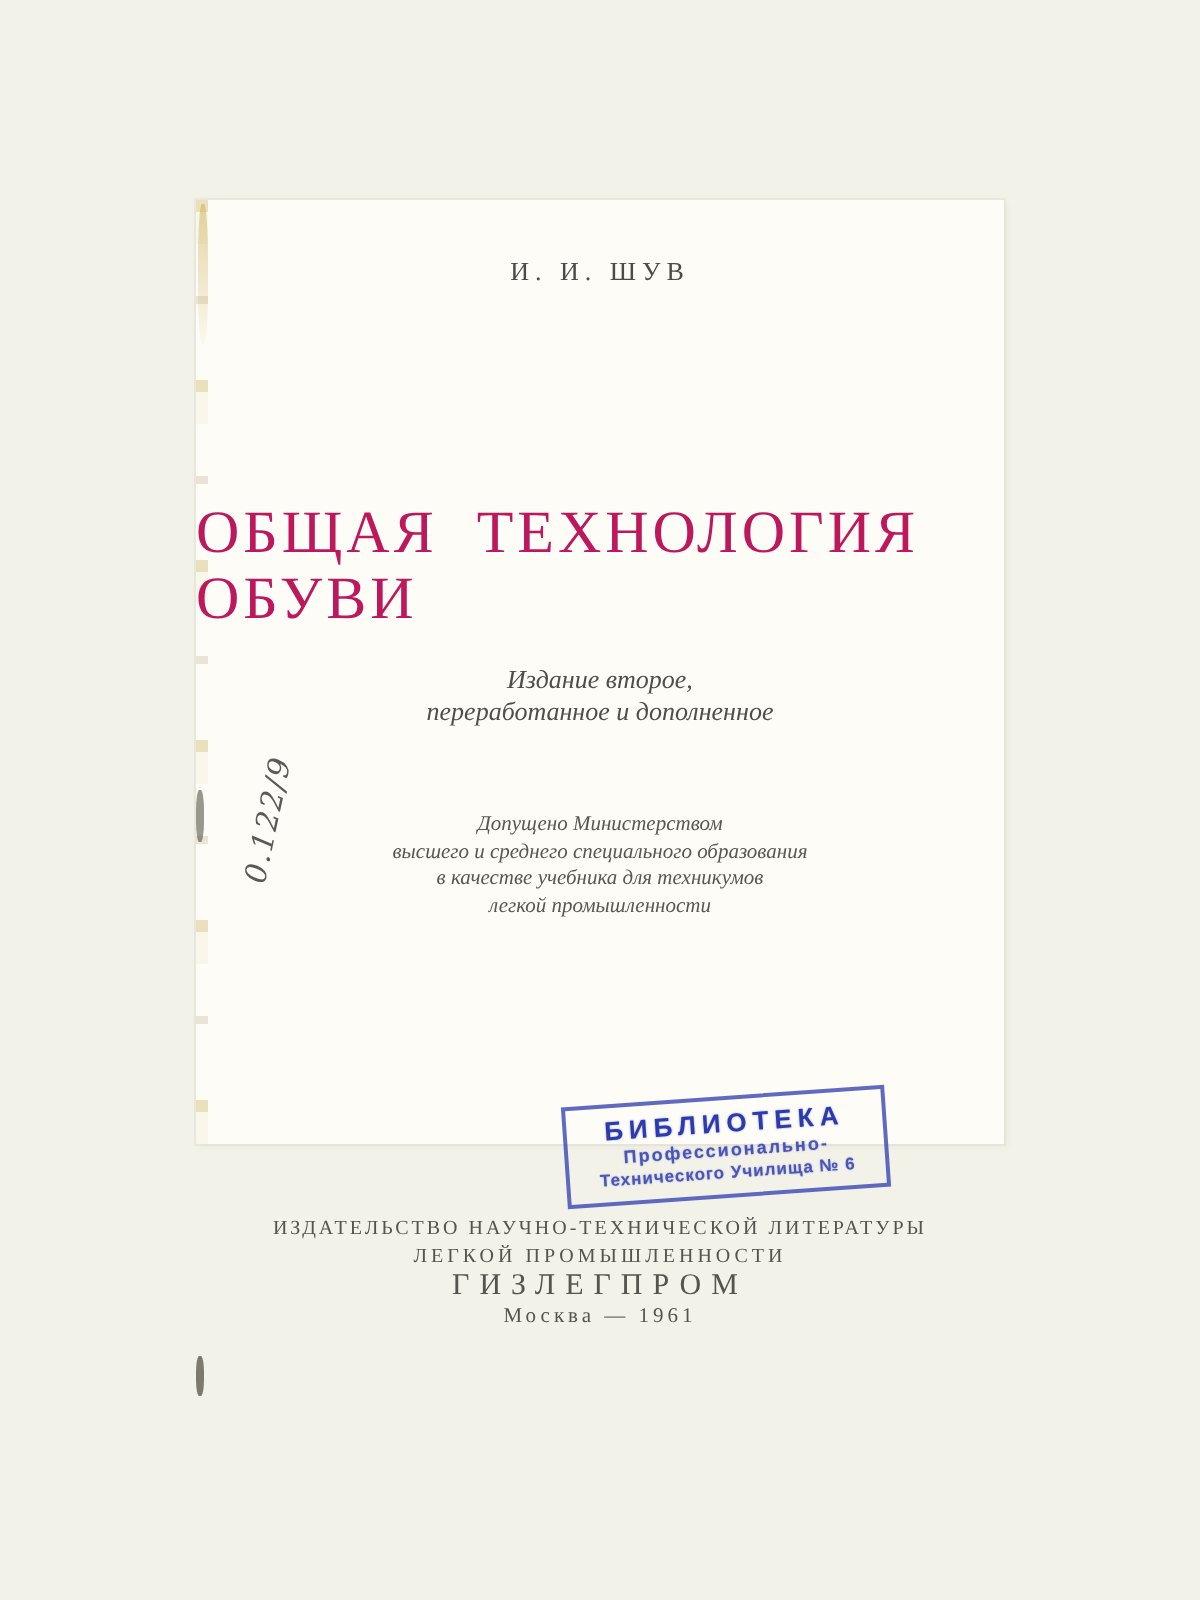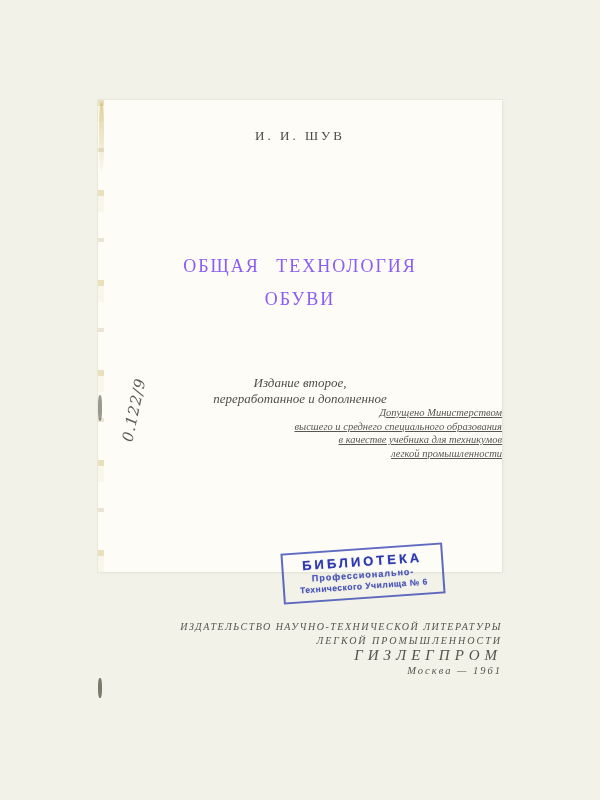--- a/index.html
+++ b/index.html
@@ -53,88 +53,84 @@
     width: 100%;
     text-align: center;
     font-size: 13px;
     letter-spacing: 3px;
     color: #4b4b48;
   }
   .book-title {
     position: absolute;
     top: 150px;
     width: 100%;
-    text-align: center;
-    font-size: 18px;
+    font-size: 30px;
     line-height: 33px;
     letter-spacing: 2px;
     word-spacing: 10px;
-    color: #8b5cf6;
+    color: #be185d;
     font-weight: 500;
   }
   .edition {
     position: absolute;
     top: 232px;
     width: 100%;
     text-align: center;
     font-style: italic;
     font-size: 13px;
     line-height: 16px;
     color: #4e4e4a;
-    margin-top: 43px;
   }
   .handwritten {
     position: absolute;
     left: -8px;
     top: 300px;
     width: 90px;
     height: 20px;
     transform: rotate(-78deg);
     transform-origin: center;
     font-family: "DejaVu Serif", serif;
     font-style: italic;
     font-size: 15px;
     letter-spacing: 1px;
     color: #5a5a58;
     text-align: center;
   }
   .approval {
     position: absolute;
     top: 306px;
     width: 100%;
-    text-align: right;
+    text-align: center;
     font-style: italic;
     font-size: 10.5px;
     line-height: 13.5px;
     color: #585853;
-    text-decoration: underline;
   }
   .library-stamp {
     position: absolute;
     left: 184px;
     top: 448px;
     width: 150px;
     padding: 4px 4px 5px 4px;
     border: 2px solid rgba(44,58,175,0.75);
     transform: rotate(-4deg);
     text-align: center;
     font-family: "Liberation Sans", sans-serif;
     color: #2c3aaf;
     text-shadow: 0 0 1px rgba(44,58,175,0.55);
   }
   .stamp-line1 { font-size: 13px; font-weight: bold; letter-spacing: 3px; line-height: 15px; }
   .stamp-line2 { font-size: 9px;  font-weight: bold; letter-spacing: 1px; line-height: 12px; opacity: 0.85; }
   .stamp-line3 { font-size: 8.5px;font-weight: bold; letter-spacing: 0.5px; line-height: 11px; opacity: 0.85; }
   .imprint {
     position: absolute;
-    top: 520px;
+    top: 508px;
     width: 100%;
-    text-align: right;
+    text-align: center;
     color: #55544e;
-    font-style: italic;
   }
   .imprint-line1 { font-size: 10px; letter-spacing: 1.5px; line-height: 14px; }
   .imprint-line2 { font-size: 10px; letter-spacing: 2px;   line-height: 14px; }
   .imprint-line3 { font-size: 15px; letter-spacing: 5px;   line-height: 15px; }
   .imprint-line4 { font-size: 10.5px; letter-spacing: 2px; line-height: 15px; }
 </style>
 </head>
 <body>
 
 <div class="scan-bg">

